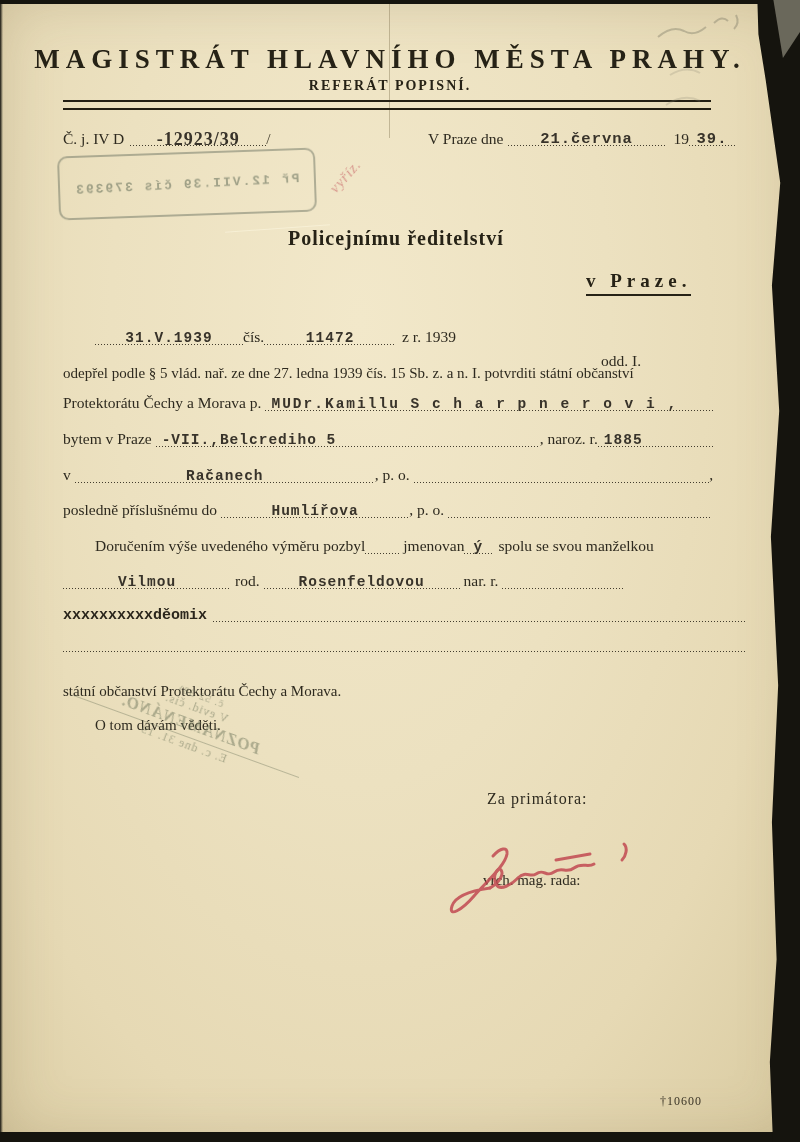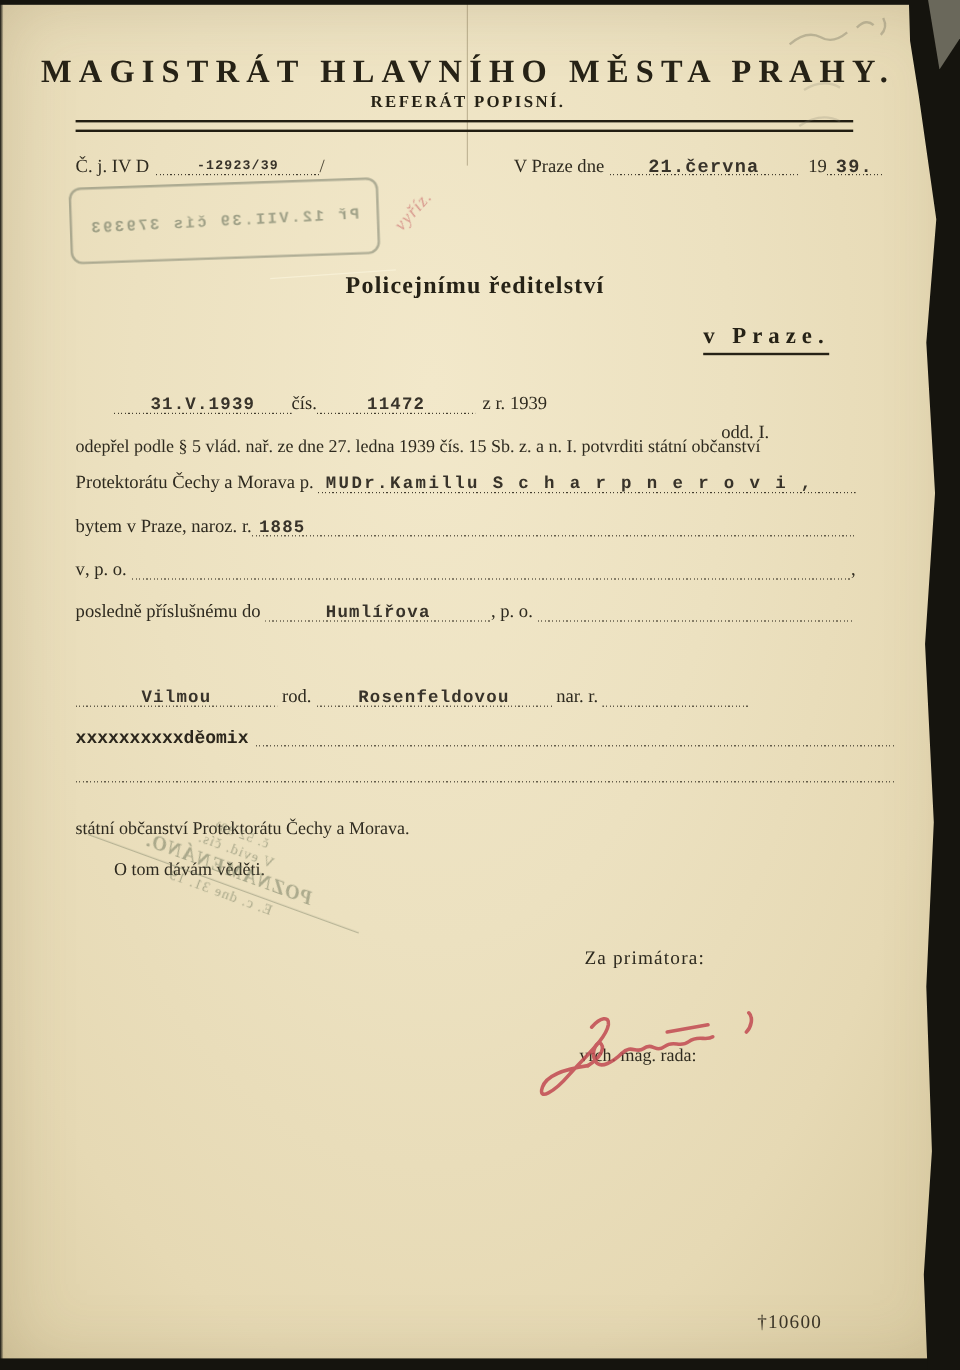--- a/index.html
+++ b/index.html
@@ -92,38 +92,38 @@
   .note-stamp .s4{font-size:12px;letter-spacing:1px;border-top:1px solid rgba(108,116,90,.4);margin-top:2px;}
 
   .red-note{
     position:absolute;left:326px;top:168px;font-size:15px;color:rgba(196,90,95,.55);
     transform:rotate(-48deg);font-style:italic;letter-spacing:1px;filter:blur(.4px);
   }
   .za{position:absolute;left:487px;top:790px;font-size:16px;color:#2e2a1f;letter-spacing:1px;}
   .signer{position:absolute;left:483px;top:872px;font-size:15px;color:#2e2a1f;}
   .sig-svg{position:absolute;left:438px;top:838px;}
   .pencil-svg{position:absolute;left:650px;top:5px;opacity:.4;}
-  .footcode{position:absolute;left:631px;top:1094px;font-size:16px;color:#3a3426;letter-spacing:1px;}
+  .footcode{position:absolute;left:660px;top:1094px;font-size:12px;color:#3a3426;letter-spacing:1px;}
 </style>
 </head>
 <body>
 
 <div class="page">
 
   <div class="crease-v"></div>
   <div class="scratch"></div>
 
   <div class="hdr-title">MAGISTRÁT HLAVNÍHO MĚSTA PRAHY.</div>
   <div class="hdr-sub">REFERÁT POPISNÍ.</div>
   <div class="dbl-rule"></div>
 
   <div class="line" style="left:63px;top:130px;width:672px;align-items:center;">
     <span class="lbl">Č. j. IV D</span>
     <span class="dotfield ctr" style="width:136px;margin-left:6px;">
-      <span class="typed" style="font-size:11px;">-12923/39</span>
+      <span class="typed" style="font-size:18px;font-family:Liberation Serif, serif;">-12923/39</span>
     </span>
     <span class="lbl" style="color:#4a4433;">/</span>
     <span class="spacer"></span>
     <span class="lbl">V Praze dne</span>
     <span class="dotfield ctr" style="width:158px;margin-left:4px;">
       <span class="typed" style="font-size:15.5px;">21.června</span>
     </span>
     <span class="lbl" style="margin-left:8px;">19</span>
     <span class="dotfield ctr" style="width:46px;">
       <span class="typed" style="font-size:15.5px;">39.</span>
@@ -159,42 +159,57 @@
 
   <div class="line" style="left:63px;top:394px;width:650px;">
     <span class="lbl">Protektorátu Čechy a Morava p.</span>
     <span class="dotfield lft" style="flex:1;margin-left:4px;">
       <span class="typed" style="letter-spacing:2px;">MUDr.Kamillu S c h a r p n e r o v i ,</span>
     </span>
   </div>
 
   <div class="line" style="left:63px;top:430px;width:650px;">
     <span class="lbl">bytem v Praze</span>
+    <span class="dotfield lft" style="width:378px;margin-left:4px;">
+      <span class="typed">-VII.,Belcrediho 5</span>
+    </span>
     <span class="lbl">, naroz. r.</span>
     <span class="dotfield lft" style="flex:1;">
       <span class="typed">1885</span>
     </span>
   </div>
 
   <div class="line" style="left:63px;top:466px;width:650px;">
     <span class="lbl">v</span>
+    <span class="dotfield ctr" style="width:300px;margin-left:4px;">
+      <span class="typed">Račanech</span>
+    </span>
     <span class="lbl">, p. o.</span>
     <span class="dotfield" style="flex:1;margin-left:4px;"></span>
     <span class="lbl">,</span>
   </div>
 
   <div class="line" style="left:63px;top:501px;width:648px;">
     <span class="lbl">posledně příslušnému do</span>
     <span class="dotfield ctr" style="width:188px;margin-left:4px;">
       <span class="typed">Humlířova</span>
     </span>
     <span class="lbl">, p. o.</span>
     <span class="dotfield" style="flex:1;margin-left:4px;"></span>
   </div>
 
+  <div class="line" style="left:95px;top:537px;width:618px;">
+    <span class="lbl">Doručením výše uvedeného výměru pozbyl</span>
+    <span class="dotfield" style="width:34px;"></span>
+    <span class="lbl" style="margin-left:4px;">jmenovan</span>
+    <span class="dotfield ctr" style="width:28px;">
+      <span class="typed">ý</span>
+    </span>
+    <span class="lbl" style="margin-left:6px;">spolu se svou manželkou</span>
+  </div>
 
   <div class="line" style="left:63px;top:607px;width:682px;">
     <span class="strike-typed">xxxxxxxxxxděomix</span>
     <span class="dotfield" style="flex:1;margin-left:6px;"></span>
   </div>
 
   <div class="line" style="left:63px;top:572px;width:562px;">
     <span class="dotfield ctr" style="width:168px;">
       <span class="typed">Vilmou</span>
     </span>

